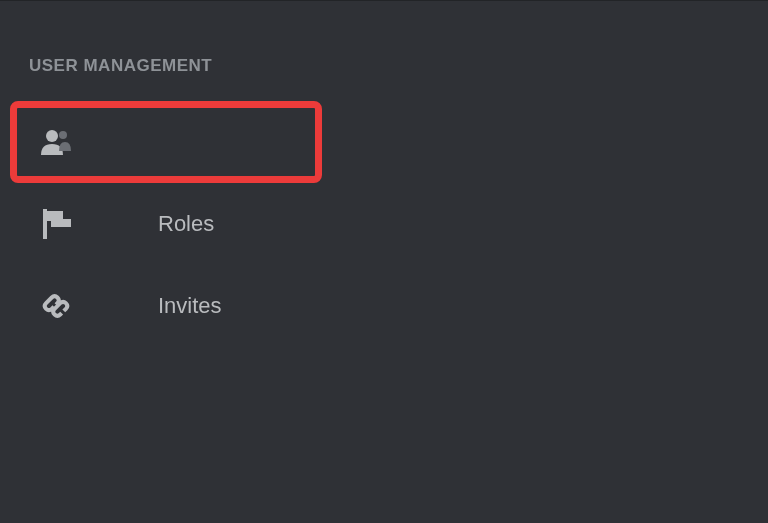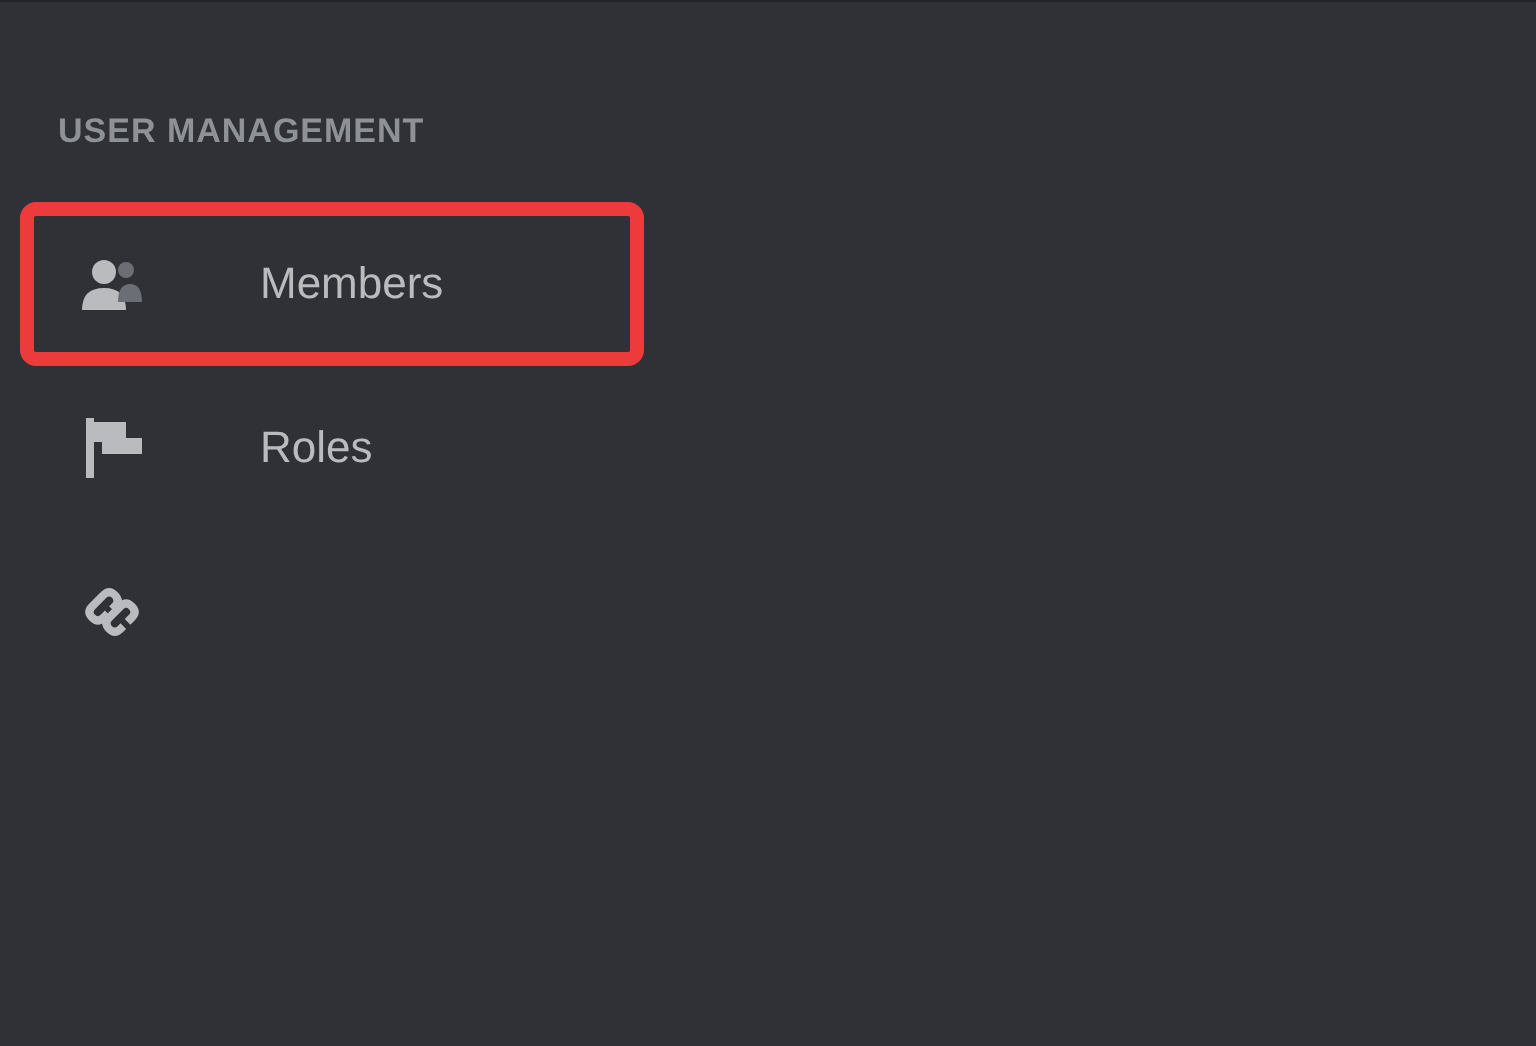--- a/index.html
+++ b/index.html
@@ -45,21 +45,21 @@
       height: 32px;
       display: flex;
       align-items: center;
       justify-content: center;
       flex-shrink: 0;
     }
     .menu-item-label {
       color: #b9bbbe;
       font-size: 22px;
       font-weight: 400;
-      margin-left: 58px;
+      margin-left: 86px;
     }
     .highlighted .menu-item-label {
       margin-left: 58px;
     }
     svg {
       fill: #b9bbbe;
     }
   </style>
 </head>
 <body>
@@ -69,35 +69,35 @@
 
   <div class="menu-item highlighted">
     <span class="icon-container">
       <svg width="30" height="26" viewBox="0 0 30 26">
         <circle cx="11" cy="7" r="6"></circle>
         <circle cx="22" cy="6" r="4" fill="#6b6e74"></circle>
         <path d="M 0 26 Q 0 15 11 15 Q 22 15 22 26 Z"></path>
         <path d="M 18 22 Q 18 13 24 13 Q 30 13 30 22 Z" fill="#6b6e74"></path>
       </svg>
     </span>
-    <span class="menu-item-label">Members</span>
   </div>
 
   <div class="menu-item">
     <span class="icon-container">
       <svg width="30" height="30" viewBox="0 0 30 30">
         <rect x="2" y="0" width="4" height="30"></rect>
         <path d="M 6 2 L 22 2 L 22 10 L 30 10 L 30 18 L 10 18 L 10 12 L 6 12 Z"></path>
       </svg>
     </span>
     <span class="menu-item-label">Roles</span>
   </div>
 
   <div class="menu-item">
     <span class="icon-container">
       <svg width="30" height="30" viewBox="0 0 30 30">
         <path d="M 10 4 Q 4 4 4 10 Q 4 16 10 16 L 13 16 L 13 12 L 10 12 Q 8 12 8 10 Q 8 8 10 8 L 18 8 Q 20 8 20 10 Q 20 12 18 12 L 16 12 L 16 16 L 18 16 Q 24 16 24 10 Q 24 4 18 4 Z" transform="rotate(-45 15 15)"></path>
         <path d="M 12 14 Q 6 14 6 20 Q 6 26 12 26 L 14 26 L 14 22 L 12 22 Q 10 22 10 20 Q 10 18 12 18 L 20 18 Q 22 18 22 20 Q 22 22 20 22 L 17 22 L 17 26 L 20 26 Q 26 26 26 20 Q 26 14 20 14 Z" transform="rotate(-45 15 15)"></path>
       </svg>
     </span>
+    <span class="menu-item-label">Invites</span>
   </div>
 
 </div>
 
 </body></html>

